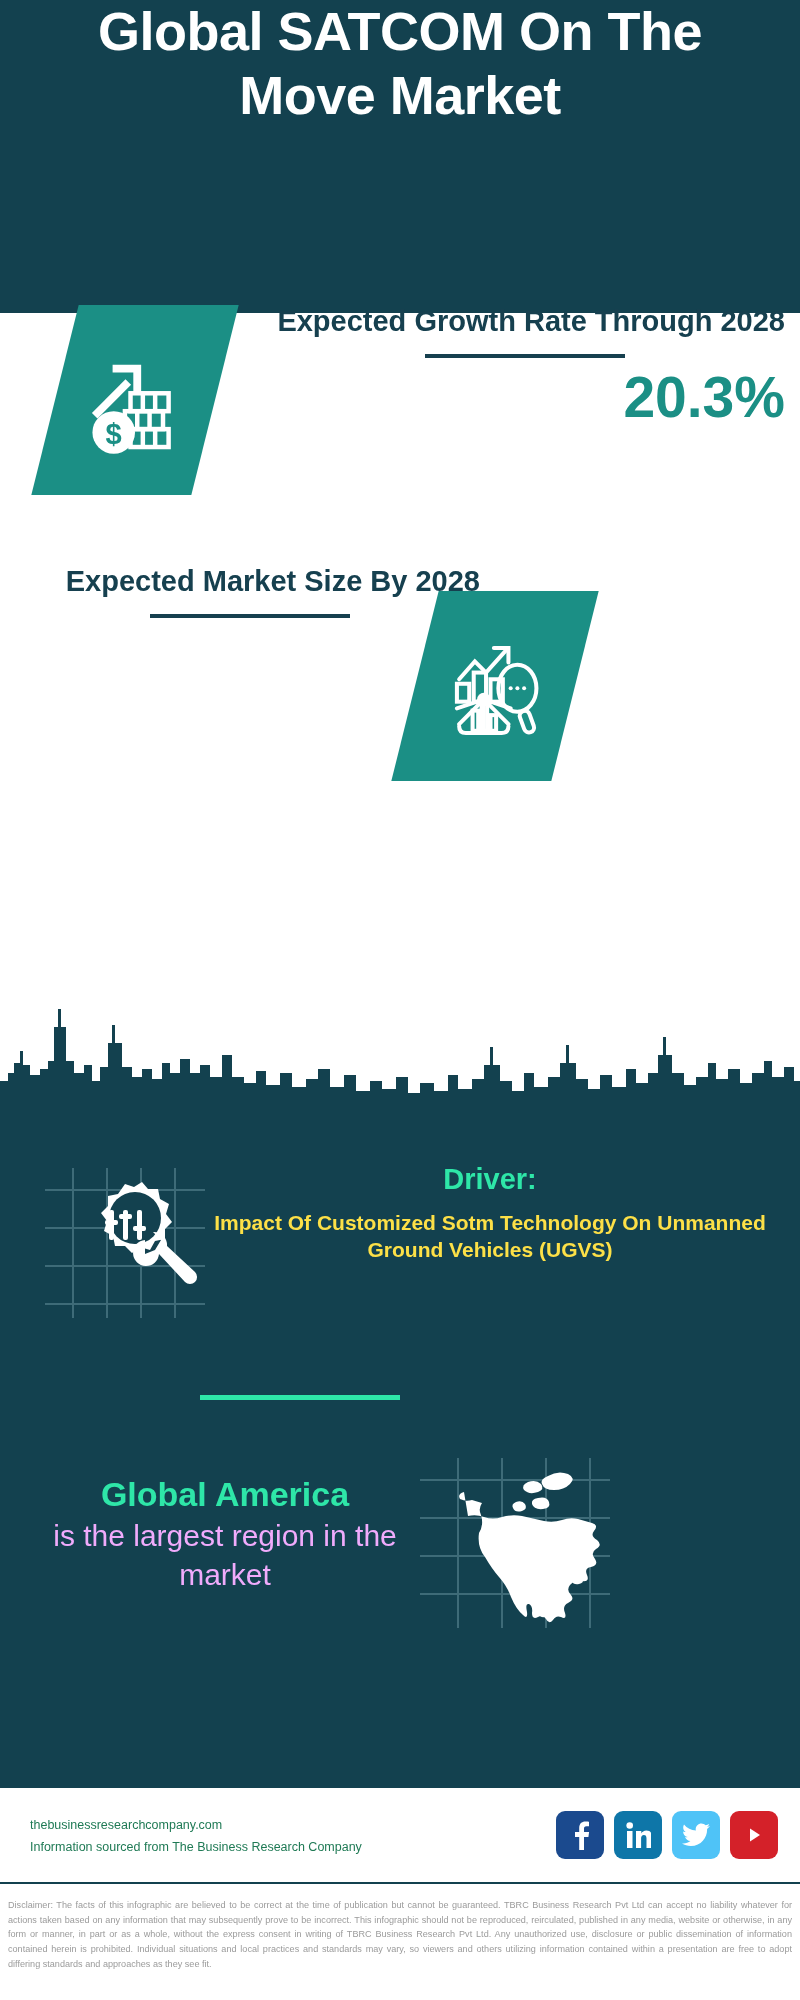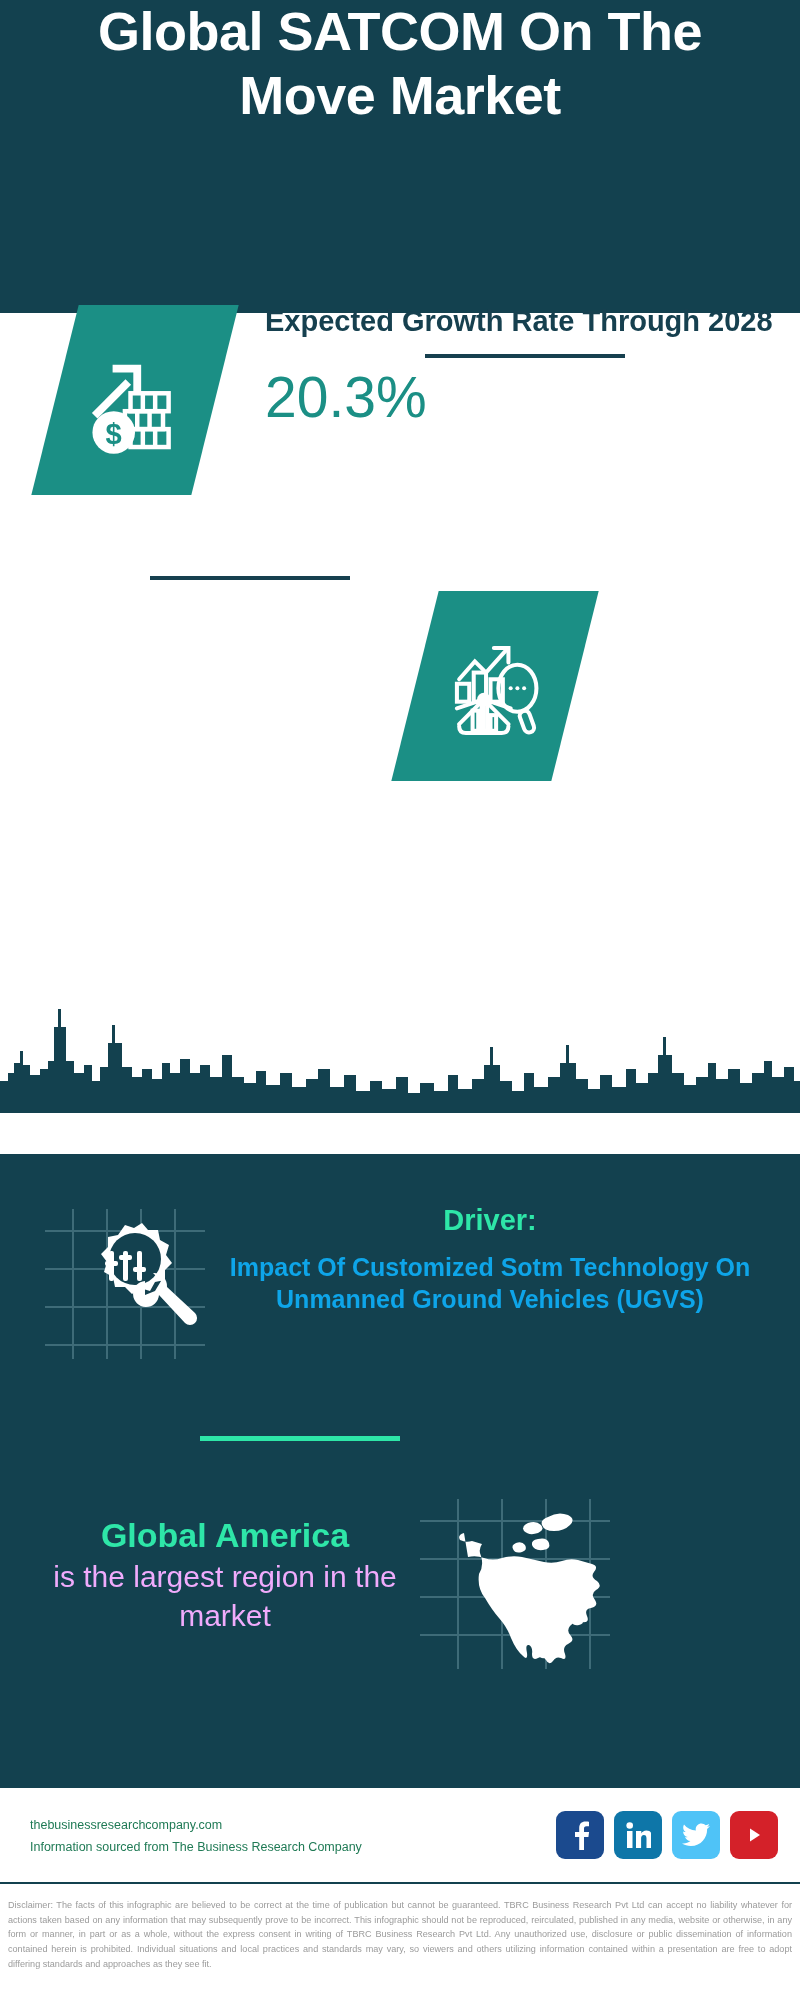--- a/index.html
+++ b/index.html
@@ -37,63 +37,63 @@
     position:absolute;
     background:#1b8f85;
     transform:skewX(-14deg);
     display:flex; align-items:center; justify-content:center;
   }
   .para > svg { transform:skewX(14deg); }
 
   .stat1-icon { left:55px; top:-8px; width:160px; height:190px; }
   .stat2-icon { left:415px; top:278px; width:160px; height:190px; }
 
-  .stat-text { position:absolute; text-align:left; }
+  .stat-text { position:absolute; text-align:right; }
   .stat-label {
     color:#16404f;
     font-size:29px;
     font-weight:bold;
     line-height:1.3;
   }
   .stat-rule {
     height:4px; background:#16404f; margin:13px auto 10px auto;
   }
   .stat-value {
     color:#1b8f85;
     font-size:57px;
-    font-weight:normal;
+    font-weight:bold;
     line-height:1.05;
   }
 
   .stat1-text { left:265px; top:-10px; width:520px; }
   .stat1-text .stat-rule { width:200px; }
   .stat2-text { left:20px; top:250px; width:460px; }
   .stat2-text .stat-rule { width:200px; }
 
   
   .skyline-wrap {
     position:absolute; left:0; top:1003px; width:800px; height:110px;
     overflow:hidden; background:#ffffff;
   }
 
   
   .dark-area {
-    position:absolute; left:0; top:1154px; width:800px; height:673px;
+    position:absolute; left:0; top:1113px; width:800px; height:673px;
     background:#13414f;
   }
 
   .driver-icon { position:absolute; left:45px; top:55px; width:160px; height:150px; }
   .driver-text {
     position:absolute; left:210px; top:50px; width:560px; text-align:center;
   }
   .driver-heading {
     color:#2ee6a8; font-size:29px; font-weight:bold; margin-bottom:14px;
   }
   .driver-body {
-    color:#0ea5e9; font-size:25px; font-weight:bold; line-height:1.28;
+    color:#fde047; font-size:21px; font-weight:bold; line-height:1.28;
   }
 
   .mid-rule {
     position:absolute; left:200px; top:282px; width:200px; height:5px;
     background:#2ee6a8;
   }
 
   .region-text {
     position:absolute; left:30px; top:360px; width:390px; text-align:center;
   }
@@ -170,20 +170,21 @@
       </svg>
     </div>
 
     <div class="stat-text stat1-text">
       <div class="stat-label">Expected Growth Rate Through 2028</div>
       <div class="stat-rule"></div>
       <div class="stat-value">20.3%</div>
     </div>
 
     <div class="stat-text stat2-text">
+      <div class="stat-label">Expected Market Size By 2028</div>
       <div class="stat-rule"></div>
     </div>
 
     <div class="para stat2-icon">
       <svg width="112" height="112" viewBox="0 0 100 100" fill="none" stroke="#fff" stroke-width="3.6" stroke-linecap="round">
         <path d="M18 44 L32 28 L42 38 L60 18"></path>
         <path d="M49 16 L62 16 L62 29"></path>
         <rect x="16" y="48" width="11" height="16"></rect>
         <rect x="31" y="38" width="11" height="26"></rect>
         <rect x="46" y="44" width="11" height="20"></rect>

